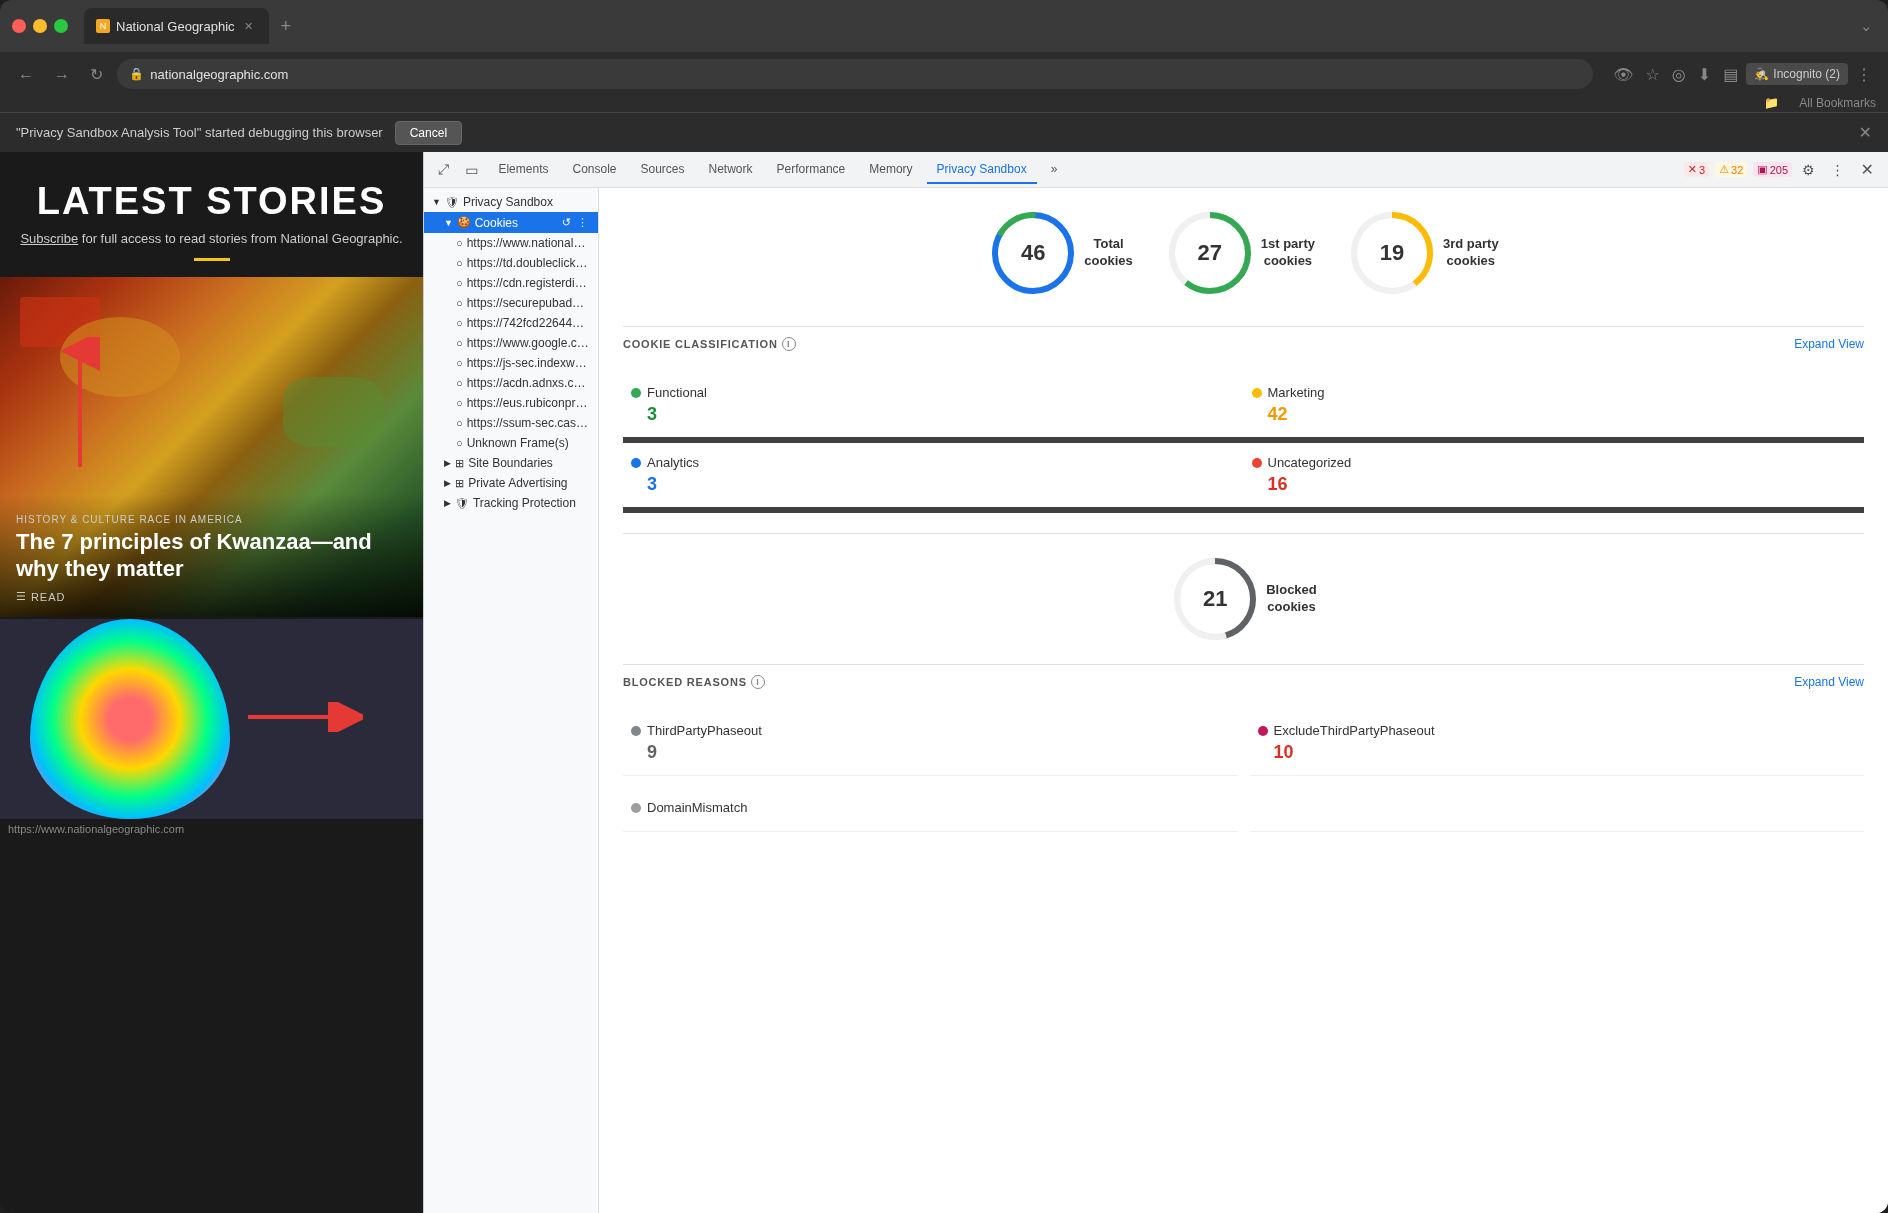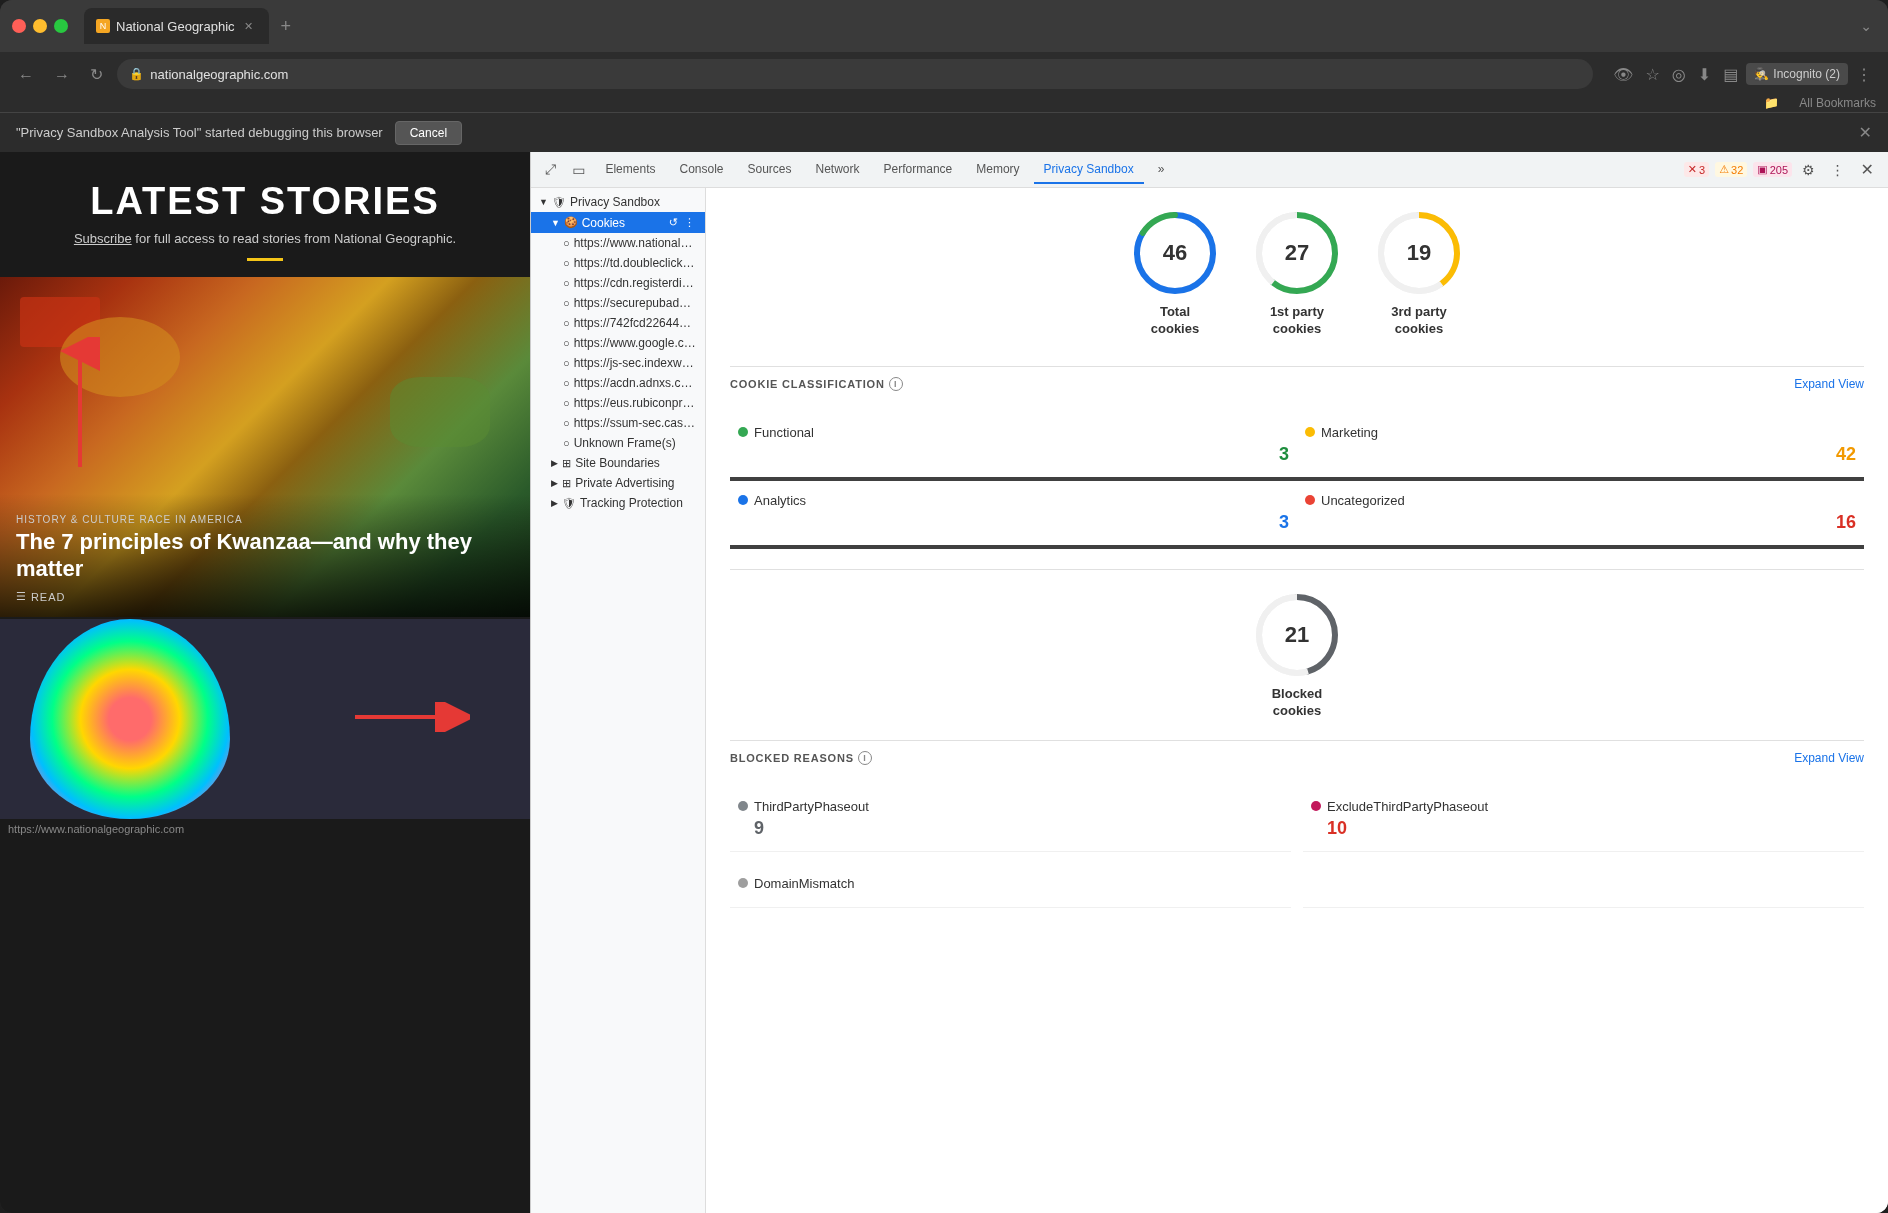--- a/index.html
+++ b/index.html
@@ -164,21 +164,21 @@
 
     
     .main-content {
       display: flex;
       flex: 1;
       overflow: hidden;
     }
 
     
     .page-content {
-      width: 530px;
+      width: 423px;
       flex-shrink: 0;
       background: #1a1a1a;
       overflow: hidden;
       display: flex;
       flex-direction: column;
     }
     .page-header {
       text-align: center;
       padding: 28px 20px 16px;
       background: #1a1a1a;
@@ -353,21 +353,21 @@
 
     
     .cookie-stats {
       display: flex;
       justify-content: center;
       gap: 32px;
       margin-bottom: 28px;
     }
     .stat-circle-container {
       display: flex;
-      flex-direction: column;
+      flex-direction: row;
       align-items: center;
       gap: 6px;
     }
     .stat-circle {
       width: 90px;
       height: 90px;
       position: relative;
     }
     .stat-circle svg {
       width: 90px;
@@ -424,22 +424,21 @@
 
     
     .cookie-grid {
       display: grid;
       grid-template-columns: 1fr 1fr;
       gap: 0;
       margin-bottom: 8px;
     }
     .cookie-category {
       padding: 12px 8px;
-      border-bottom: 4px solid #404040;
-      text-align: right;
+      border-bottom: 6px solid #404040;
     }
     .cookie-cat-name {
       font-size: 13px;
       color: #333;
       margin-bottom: 4px;
       display: flex;
       align-items: center;
       gap: 6px;
     }
     .cat-dot {

